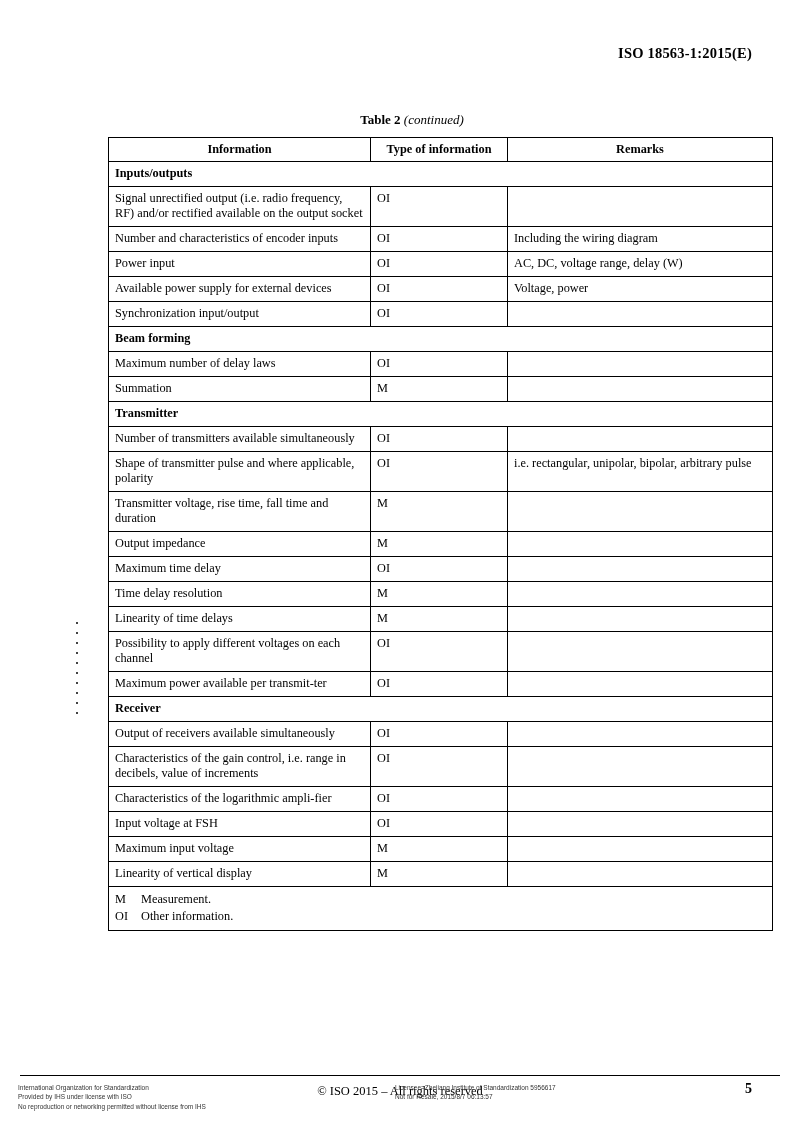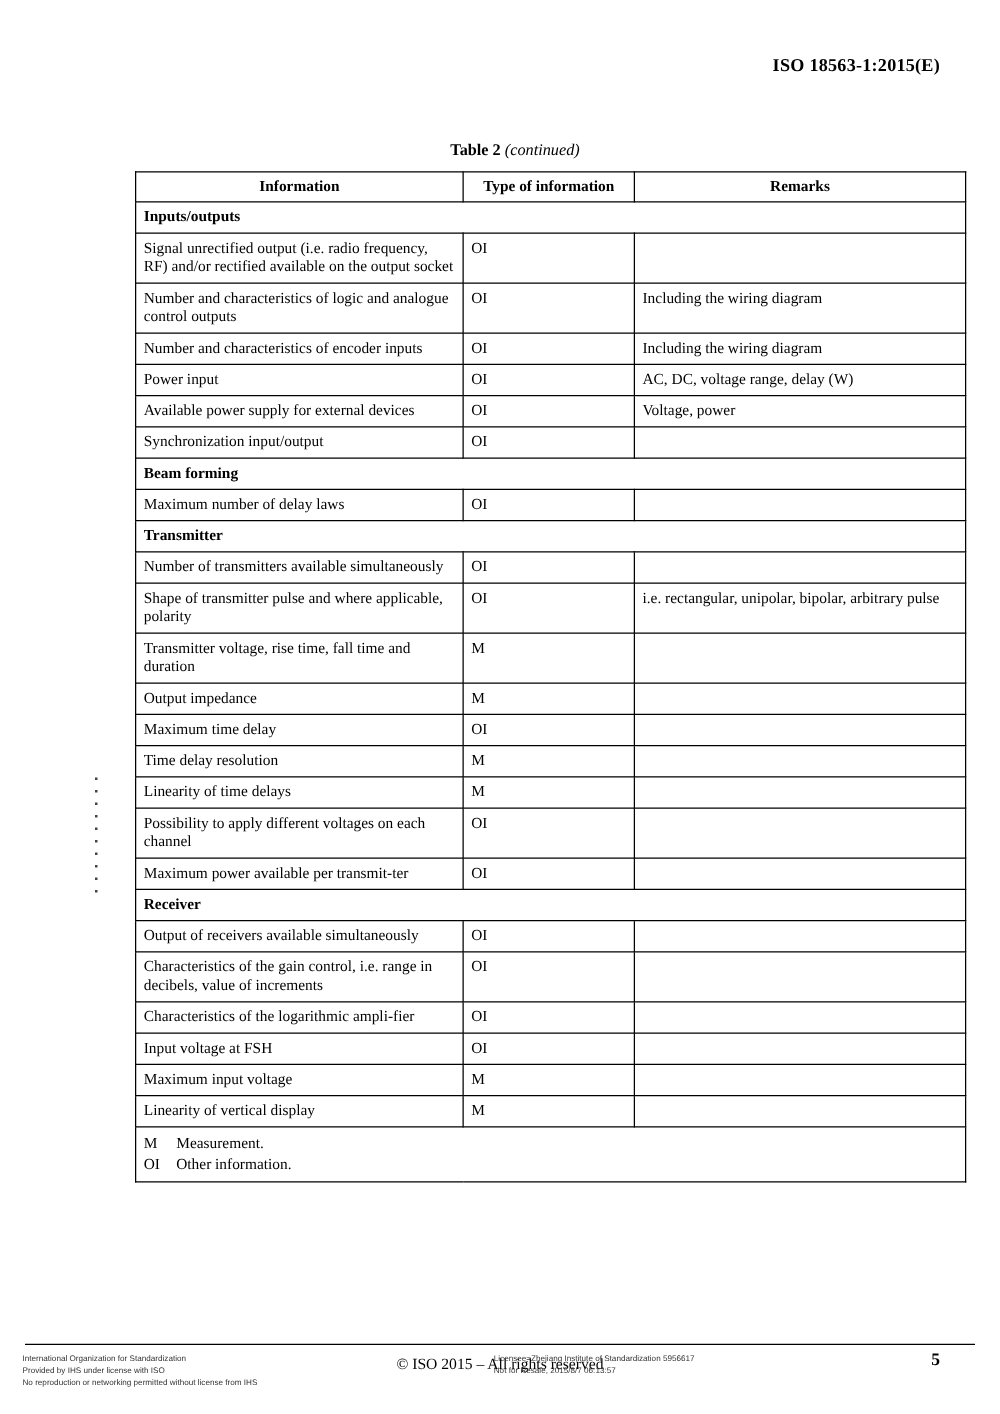--- a/index.html
+++ b/index.html
@@ -196,25 +196,20 @@
       <tr class="section-row">
         <td colspan="3">Inputs/outputs</td>
       </tr>
 
       <tr>
         <td>Signal unrectified output (i.e. radio frequency, RF) and/or rectified available on the output socket</td>
         <td class="type-cell">OI</td>
         <td></td>
       </tr>
       <tr>
-        <td>Number and characteristics of logic and analogue control outputs</td>
-        <td class="type-cell">OI</td>
-        <td>Including the wiring diagram</td>
-      </tr>
-      <tr>
         <td>Number and characteristics of encoder inputs</td>
         <td class="type-cell">OI</td>
         <td>Including the wiring diagram</td>
       </tr>
       <tr>
         <td>Power input</td>
         <td class="type-cell">OI</td>
         <td>AC, DC, voltage range, delay (W)</td>
       </tr>
       <tr>
@@ -228,20 +223,25 @@
         <td></td>
       </tr>
 
       <tr class="section-row">
         <td colspan="3">Beam forming</td>
       </tr>
 
       <tr>
         <td>Maximum number of delay laws</td>
         <td class="type-cell">OI</td>
+        <td></td>
+      </tr>
+      <tr>
+        <td>Summation</td>
+        <td class="type-cell">M</td>
         <td></td>
       </tr>
 
       <tr class="section-row">
         <td colspan="3">Transmitter</td>
       </tr>
 
       <tr>
         <td>Number of transmitters available simultaneously</td>
         <td class="type-cell">OI</td>

